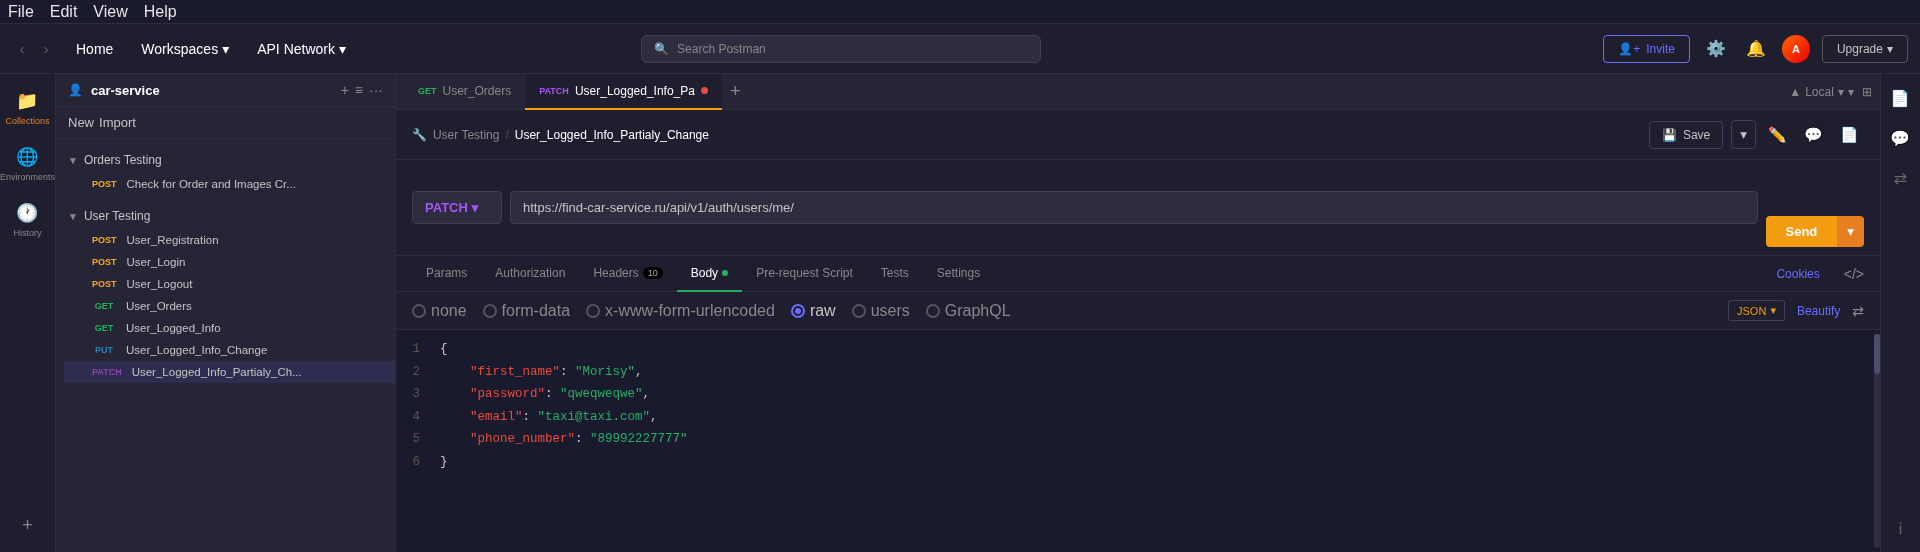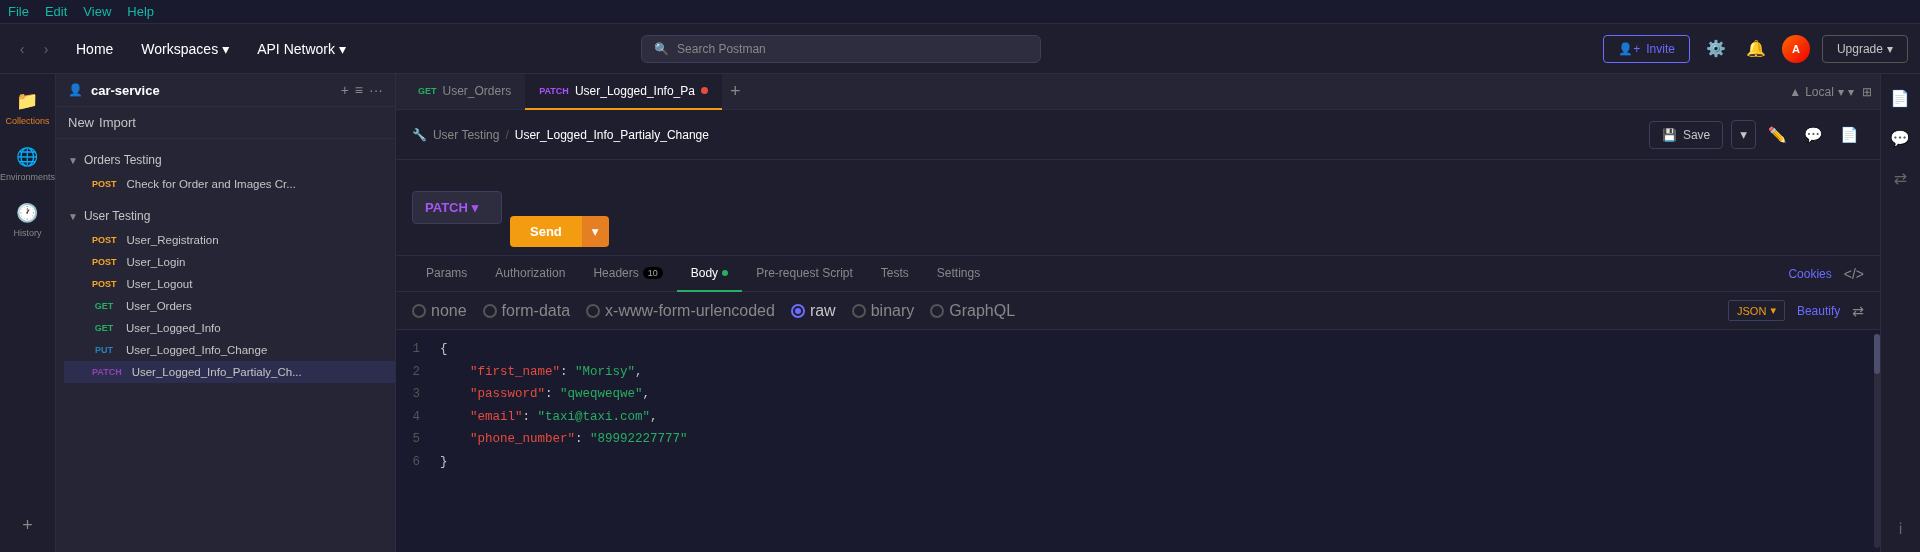--- a/index.html
+++ b/index.html
@@ -17,22 +17,22 @@
     .menu-bar {
       display: flex;
       align-items: center;
       background: #1a1a2e;
       padding: 2px 8px;
       height: 24px;
       gap: 16px;
       border-bottom: 1px solid #2d2d3f;
     }
     .menu-item {
-      color: #14b8a6;
-      font-size: 13px;
+      color: #e5e5e5;
+      font-size: 16px;
       cursor: pointer;
     }
 
     
     .top-bar {
       display: flex;
       align-items: center;
       background: #1e1e2e;
       padding: 0 12px;
       height: 50px;
@@ -475,21 +475,21 @@
       background: #000000;
       color: #aaa;
       font-size: 9px;
       padding: 1px 5px;
       border-radius: 8px;
     }
     .req-tabs-right {
       margin-left: auto;
       display: flex;
       align-items: center;
-      gap: 12px;
+      gap: 24px;
     }
     .cookies-link {
       color: #6c6cff;
       cursor: pointer;
       font-size: 12px;
     }
     .code-icon {
       color: #888;
       font-size: 14px;
       cursor: pointer;
@@ -805,20 +805,21 @@
         <div class="header-icon-btn">💬</div>
         <div class="header-icon-btn">📄</div>
       </div>
     </div>
 
     <div class="url-bar">
       <div class="method-selector">
         <span>PATCH</span>
         <span>▾</span>
       </div>
+      <input class="url-input" type="text" value="https://find-car-service.ru/api/v1/auth/users/me/" style="">
       <div style="display:flex;margin-top:48px;">
         <button class="send-btn">Send</button>
         <button class="send-dropdown">▾</button>
       </div>
     </div>
 
     <div class="request-tabs">
       <div class="req-tab">Params</div>
       <div class="req-tab">Authorization</div>
       <div class="req-tab">
@@ -850,21 +851,21 @@
       <label class="radio-option">
         <div class="radio-dot"></div>
         <span>x-www-form-urlencoded</span>
       </label>
       <label class="radio-option active">
         <div class="radio-dot selected"></div>
         <span>raw</span>
       </label>
       <label class="radio-option">
         <div class="radio-dot"></div>
-        <span>binary</span>
+        <span>users</span>
       </label>
       <label class="radio-option">
         <div class="radio-dot"></div>
         <span>GraphQL</span>
       </label>
       <div class="body-options-right">
         <div class="json-selector">
           <span>JSON</span>
           <span>▾</span>
         </div>

